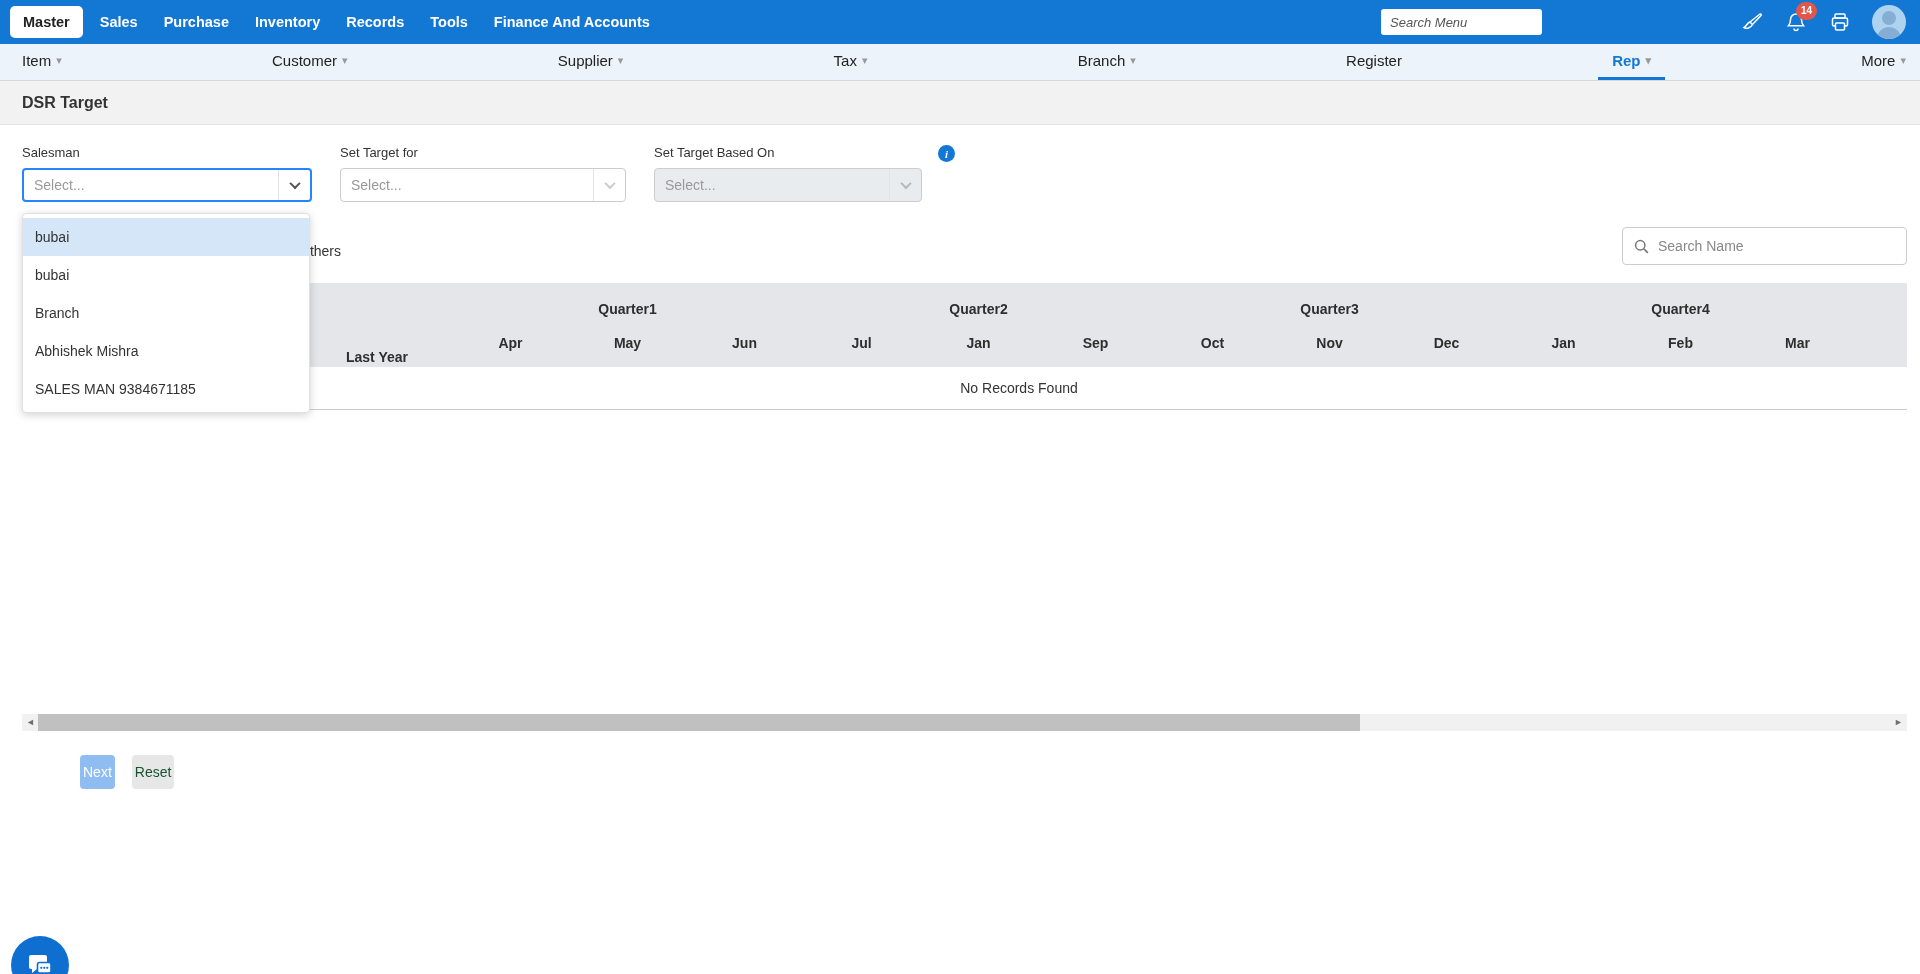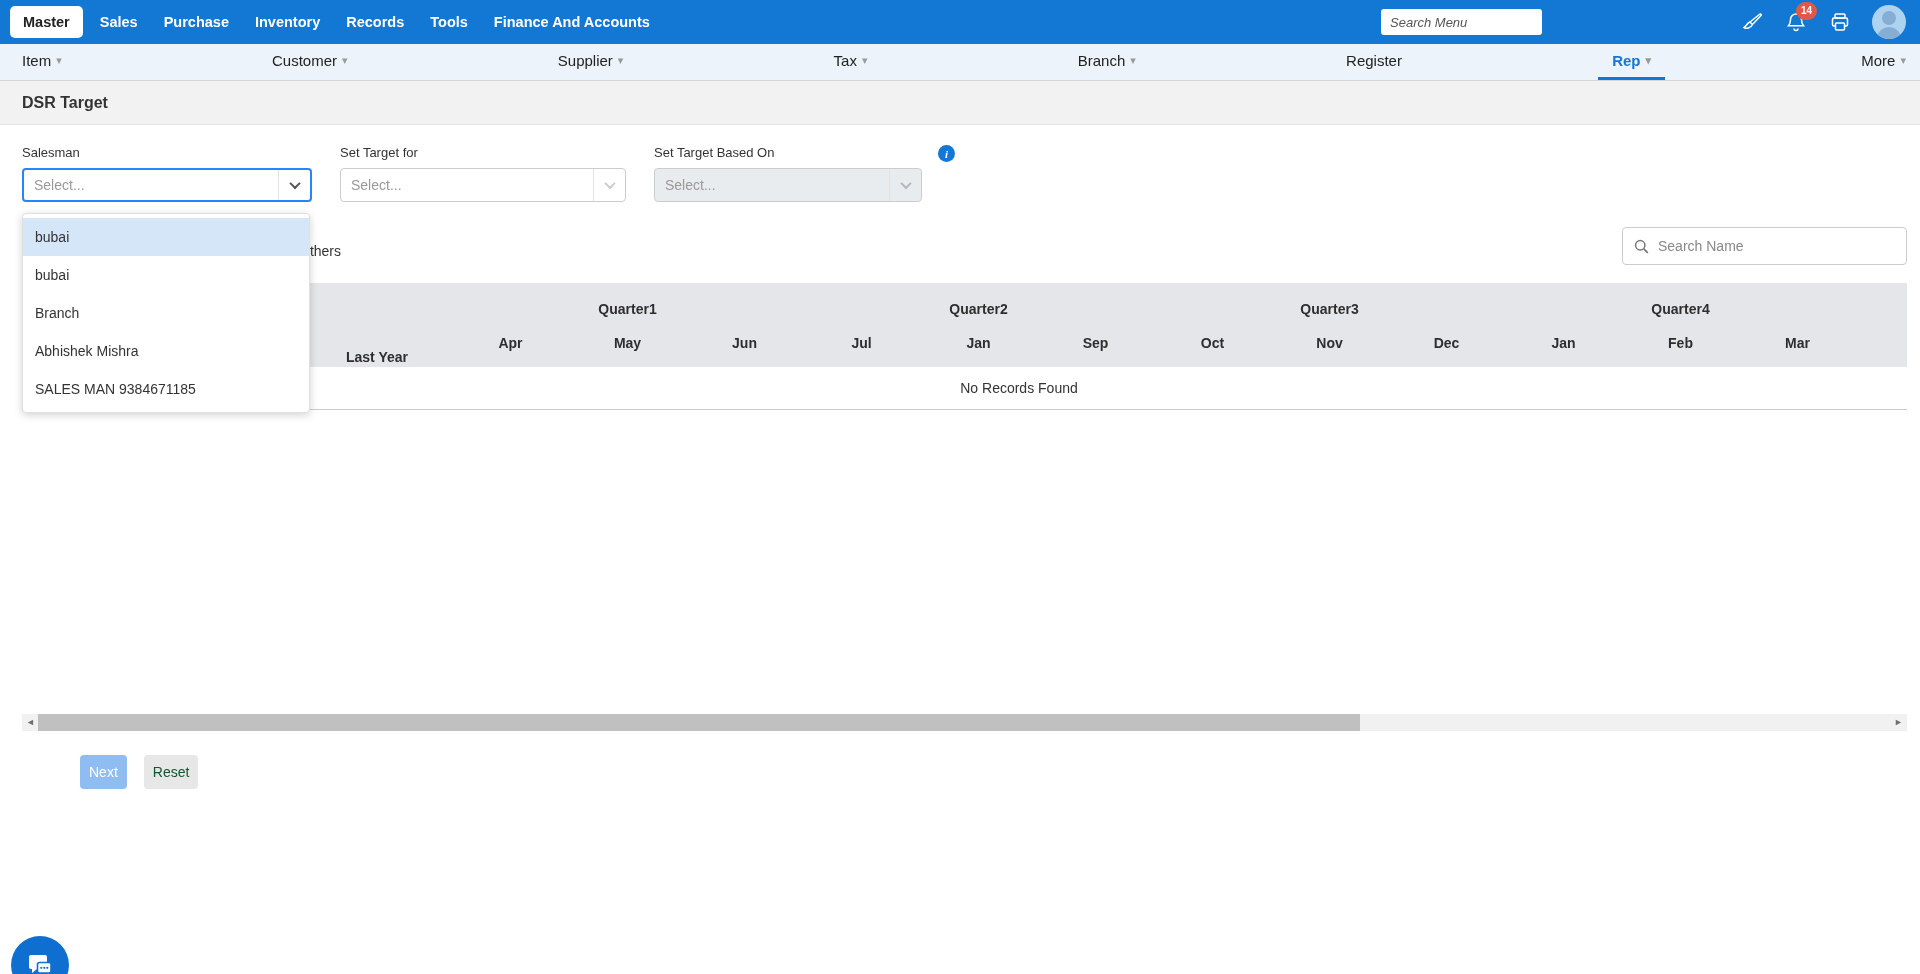--- a/index.html
+++ b/index.html
@@ -83,21 +83,21 @@
 
   
   .hscroll { margin-top:304px; width:1885px; height:17px; background:#f1f1f1; position:relative; }
   .scroll-arrow { position:absolute; top:0; width:17px; height:17px; display:flex; align-items:center;
                   justify-content:center; font-size:9px; color:#6f6f6f; cursor:pointer; }
   .scroll-arrow.left { left:0; } .scroll-arrow.right { right:0; }
   .hthumb { position:absolute; left:16px; top:0; width:1322px; height:17px; background:#c0c0c0; cursor:grab; }
 
   
   .btn-row { margin-top:24px; margin-left:58px; display:flex; }
-  .btn { font-size:14px; border:none; border-radius:4px; padding:9px 9px; cursor:pointer; }
+  .btn { font-size:14px; border:none; border-radius:4px; padding:9px 3px; cursor:pointer; }
   .btn.next { background:#90bdf1; color:#fff; }
   .btn.reset { background:#e7e7e7; color:#14532d; margin-left:17px; }
 
   
   .chat-fab { position:fixed; left:11px; top:936px; width:58px; height:58px; border-radius:50%;
               background:#0f6fd1; cursor:pointer; display:flex; align-items:center; justify-content:center; }
 </style>
 </head>
 <body>
 

